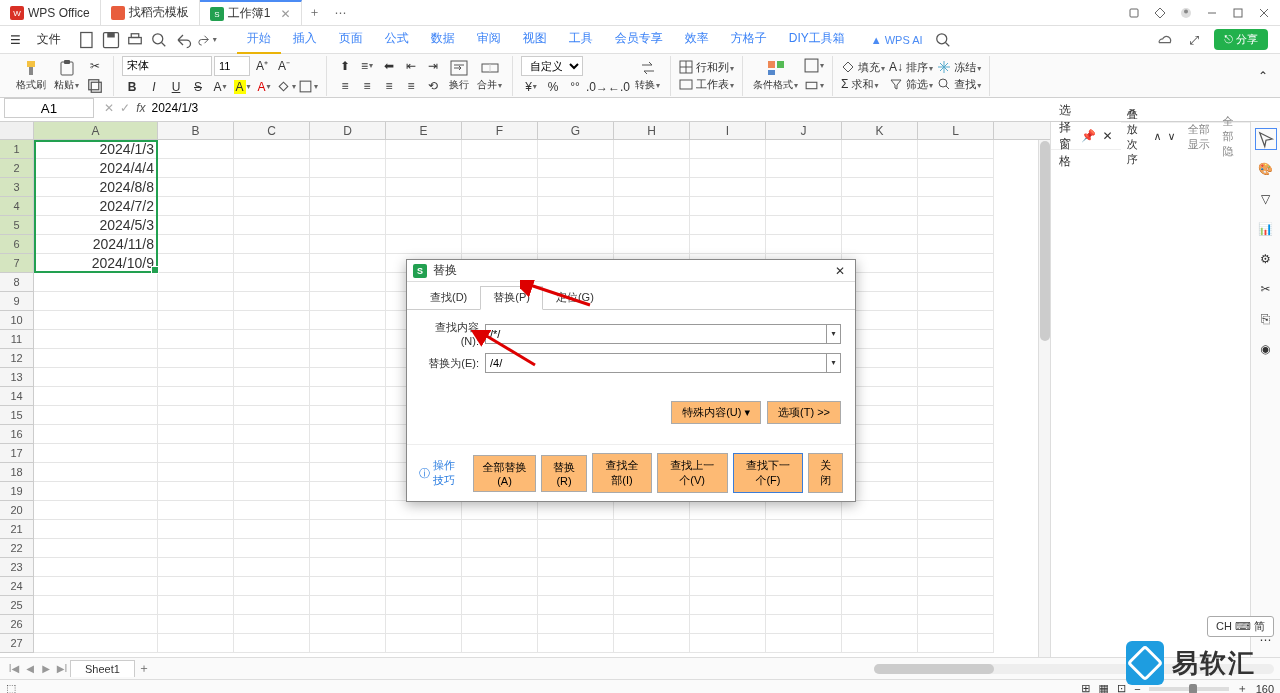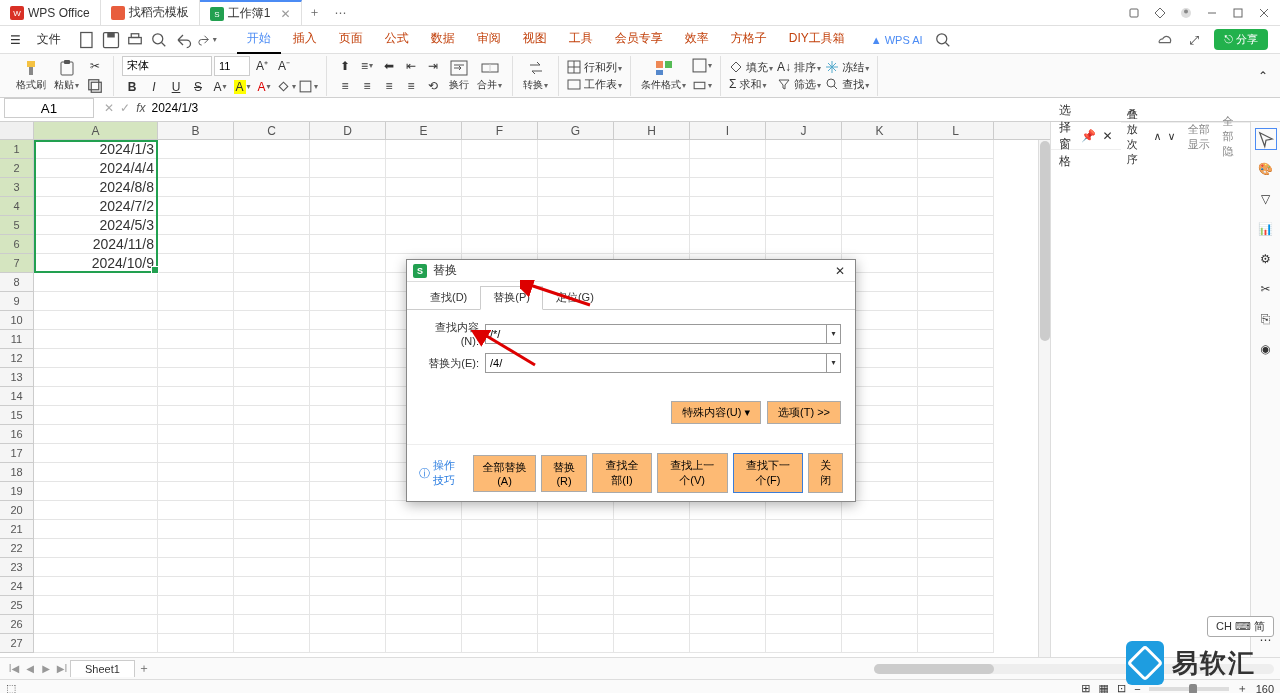--- a/index.html
+++ b/index.html
@@ -17,22 +17,22 @@
 .win-btn svg { width: 12px; height: 12px; }
 
 
 .menubar { height: 28px; display: flex; align-items: center; border-bottom: 1px solid #e0e0e0; padding: 0 4px; }
 .menubar-left { display: flex; align-items: center; gap: 2px; }
 .burger { padding: 0 6px; cursor: pointer; }
 .file-menu { padding: 0 8px; cursor: pointer; }
 .qat { display: flex; gap: 4px; margin-left: 6px; }
 .qat-btn { width: 20px; height: 20px; display: flex; align-items: center; justify-content: center; cursor: pointer; }
 .menutabs { display: flex; margin-left: 18px; gap: 2px; }
-.menutab { padding: 5px 10px; cursor: pointer; color: #c2410c; }
-.menutab.active { color: #4b8bf4; border-bottom: 2px solid #000000; }
+.menutab { padding: 5px 10px; cursor: pointer; color: #3b82f6; }
+.menutab.active { color: #4b8bf4; border-bottom: 2px solid #eab308; }
 .menubar-right { margin-left: auto; display: flex; align-items: center; gap: 10px; padding-right: 8px; }
 .share-btn { background: #22b14c; color: #fff; padding: 3px 10px; border-radius: 4px; cursor: pointer; font-size: 11px; display: flex; gap: 3px; align-items: center; }
 
 
 .ribbon { height: 44px; display: flex; align-items: center; border-bottom: 1px solid #d0d0d0; padding: 2px 6px; background: #fafafa; }
 .rgrp { display: flex; align-items: center; gap: 4px; padding: 0 8px; border-right: 1px solid #e0e0e0; height: 40px; }
 .rgrp:last-child { border-right: none; }
 .rbtn-big { display: flex; flex-direction: column; align-items: center; gap: 1px; cursor: pointer; padding: 0 2px; }
 .rbtn-big .ric { width: 20px; height: 18px; }
 .rbtn-big .rlabel { font-size: 10px; white-space: nowrap; }
@@ -359,20 +359,32 @@
     </div>
     <div class="rbtn-big">
       <svg class="ric" viewBox="0 0 20 18">
           <rect x="2" y="5" width="16" height="8" fill="none" stroke="#555"></rect>
           <line x1="10" y1="5" x2="10" y2="13" stroke="#ccc"></line>
         </svg>
       <span class="rlabel dd-caret">合并</span>
     </div>
   </div>
   <div class="rgrp">
+    <div class="rcol">
+      <div class="rrow">
+        <select class="font-select" style="width:62px"><option>自定义</option></select>
+      </div>
+      <div class="rrow">
+        <div class="rbtn-sm dd-caret">¥</div>
+        <div class="rbtn-sm">%</div>
+        <div class="rbtn-sm">°°</div>
+        <div class="rbtn-sm">.0→</div>
+        <div class="rbtn-sm">←.0</div>
+      </div>
+    </div>
     <div class="rbtn-big">
       <svg class="ric" viewBox="0 0 20 18">
           <path d="M4 6 H14 L11 3 M16 12 H6 L9 15" stroke="#555" fill="none"></path>
         </svg>
       <span class="rlabel dd-caret">转换</span>
     </div>
   </div>
   <div class="rgrp">
     <div class="rcol">
       <div class="rrow" style="gap:3px">

